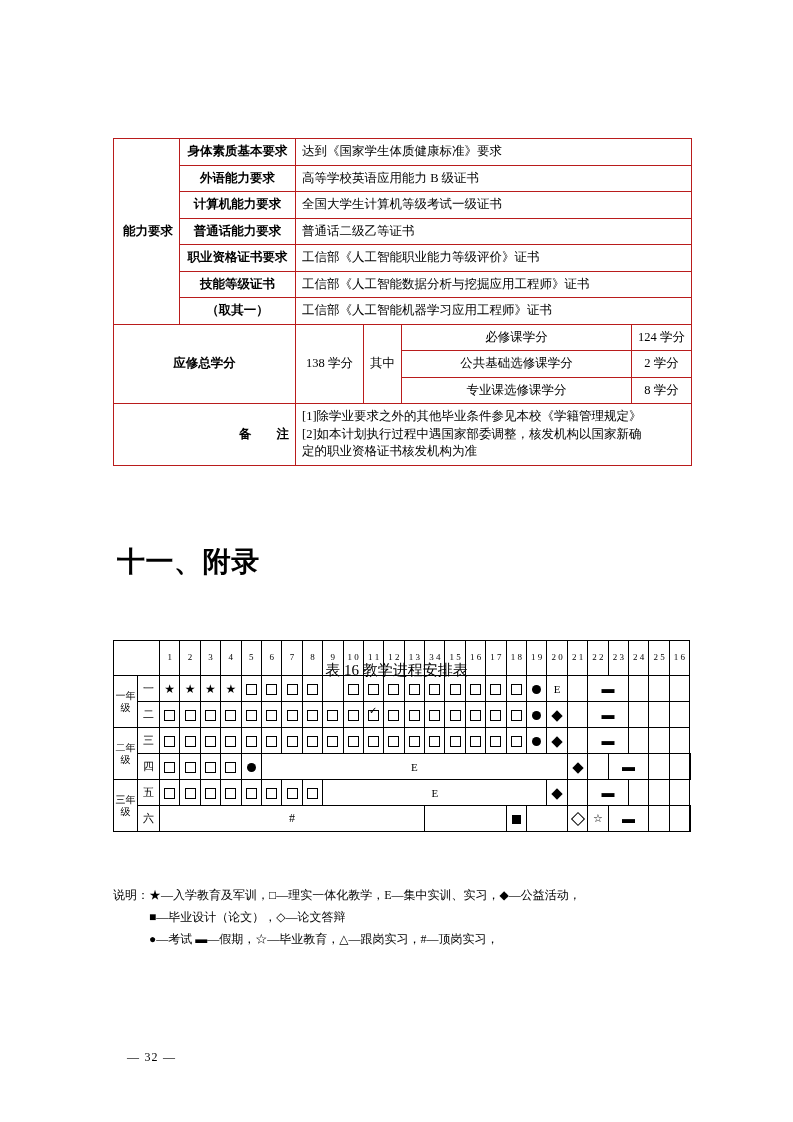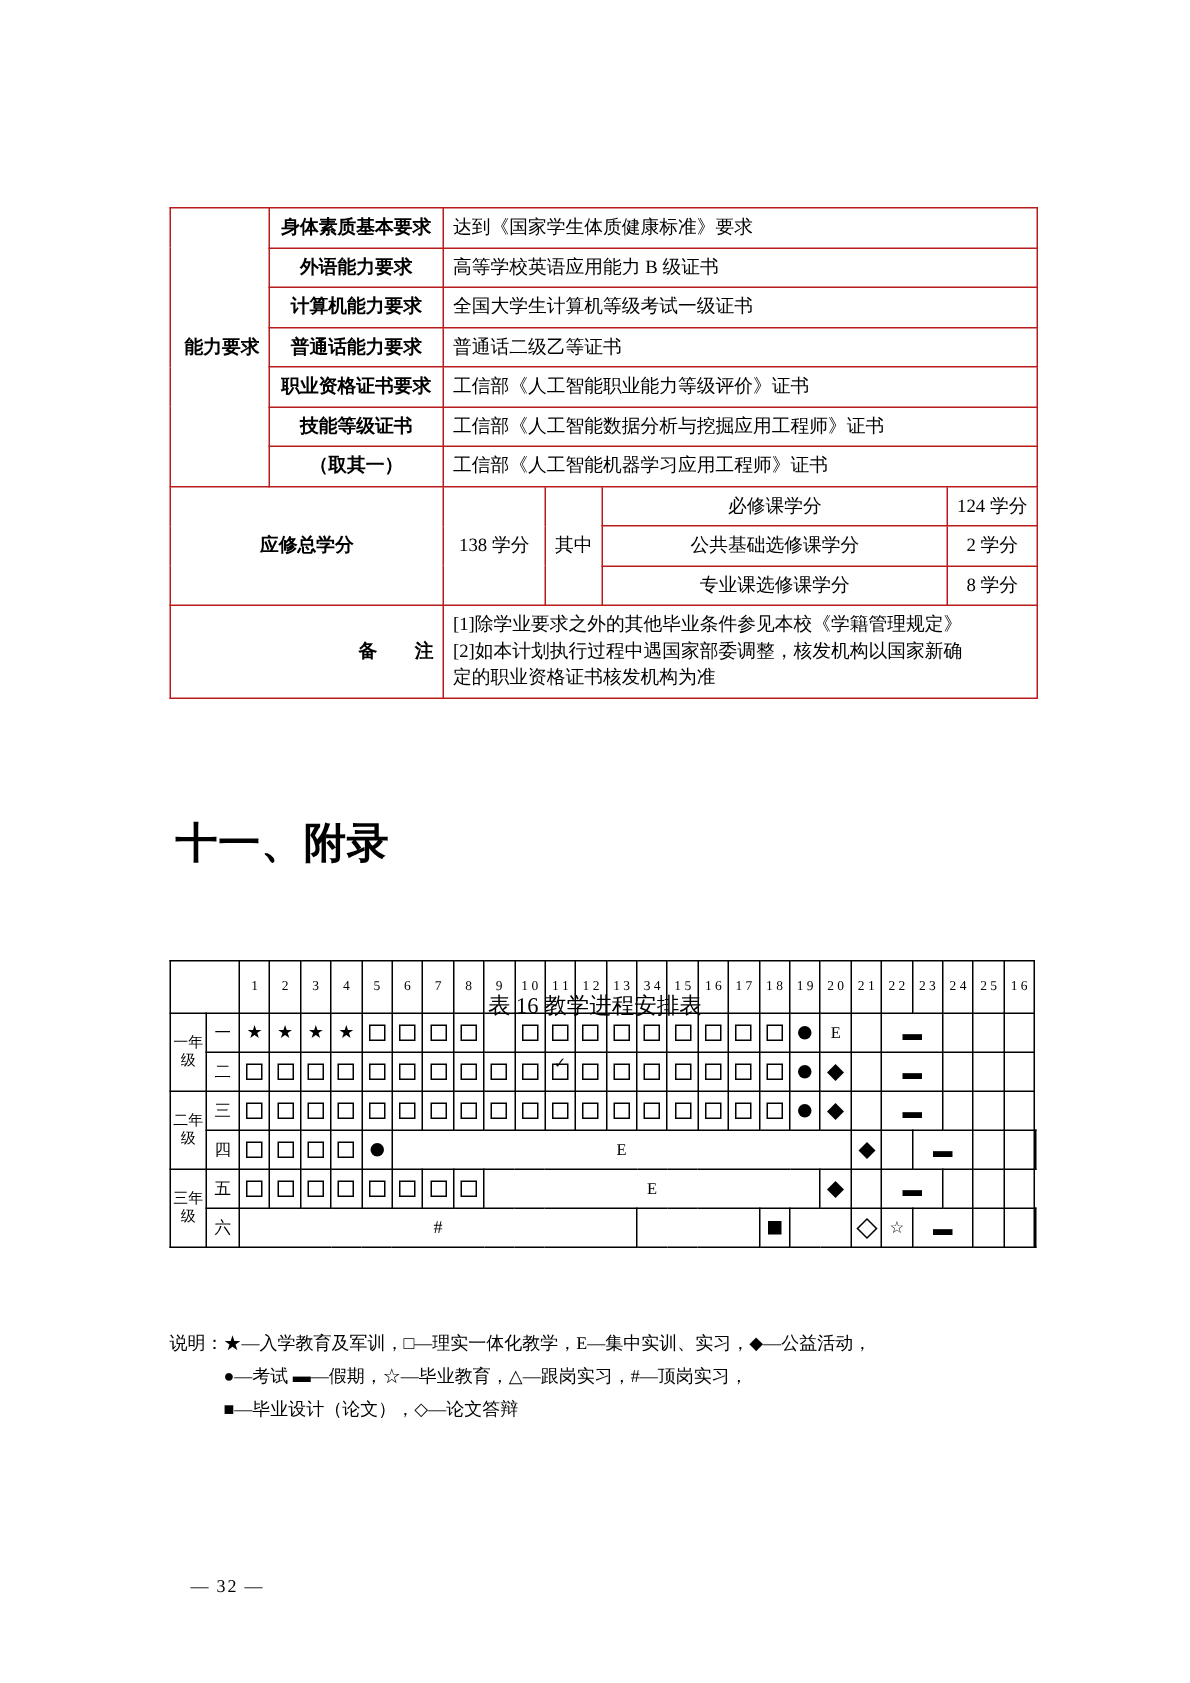--- a/index.html
+++ b/index.html
@@ -509,19 +509,19 @@
         <td colspan="2"><span class="eq">▬</span></td>
         <td></td>
         <td></td>
         <td></td>
       </tr>
     </tbody>
   </table>
 
   <div class="legend">
     <div class="ln"><span>说明：</span><span>★—入学教育及军训，□—理实一体化教学，E—集中实训、实习，◆—公益活动，</span></div>
+    <div class="ln indent">■—毕业设计（论文），◇—论文答辩</div>
     <div class="ln indent">●—考试 ▬—假期，☆—毕业教育，△—跟岗实习，#—顶岗实习，</div>
-    <div class="ln indent">■—毕业设计（论文），◇—论文答辩</div>
   </div>
 
   <div class="footer">—  32  —</div>
 
 </div>
 
 </body></html>

